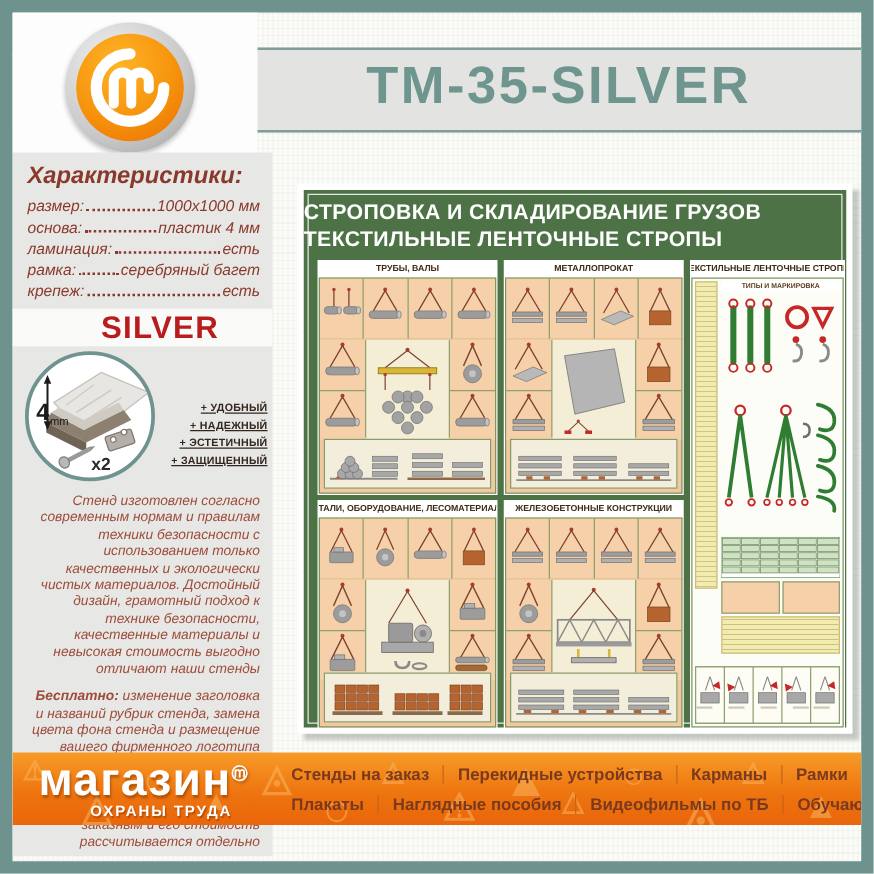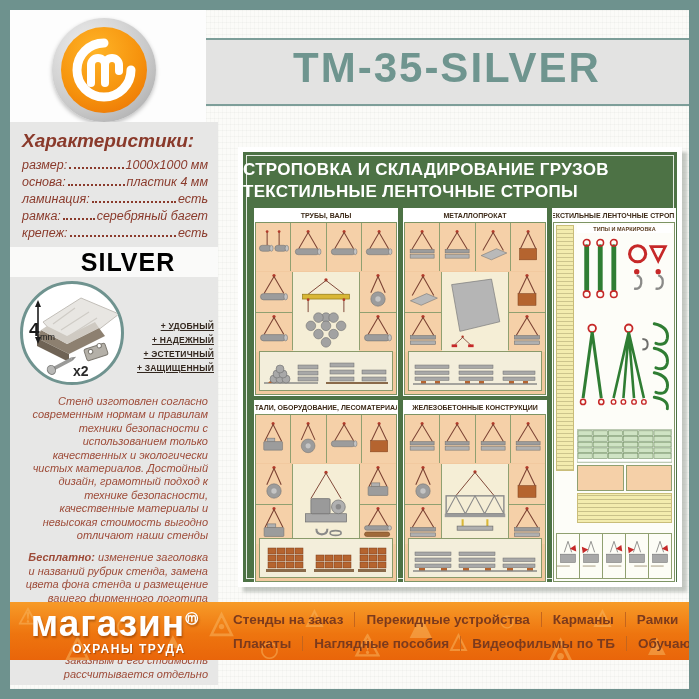--- a/index.html
+++ b/index.html
@@ -20,21 +20,21 @@
   .logoinner{position:absolute;left:9px;top:9px;width:86px;height:86px;border-radius:50%;
         background:radial-gradient(circle at 40% 28%,#ffb427,#f6930d 55%,#e96d04);}
   .logoinner svg{position:absolute;inset:0;}
   
   .leftcol{position:absolute;left:0;top:112px;width:208px;bottom:4px;background:#e7e7e6;}
   .chars{padding:8px 10px 4px 12px;color:#8a3a2b;}
   .chars h2{margin:0 0 6px 0;font-size:19px;font-style:italic;color:#8a3a2b;}
   .spec{display:flex;align-items:baseline;font-size:12.5px;font-style:italic;margin:3px 0;white-space:nowrap;}
   .spec .lead{flex:1;border-bottom:2px dotted #8a3a2b;margin:0 2px 3px 2px;min-width:8px;}
   .silverband{height:30px;background:#fafaf9;display:flex;align-items:center;justify-content:center;
-        font-size:25px;font-weight:bold;letter-spacing:1px;color:#000000;padding-left:28px;}
+        font-size:25px;font-weight:bold;letter-spacing:1px;color:#b91c1c;padding-left:28px;}
   .featbox{position:relative;height:112px;}
   .circlefig{position:absolute;left:10px;top:4px;width:104px;height:104px;border-radius:50%;
         background:#fff;border:3px solid #6f938f;box-sizing:border-box;overflow:hidden;}
   .bullets{position:absolute;right:4px;top:40px;text-align:right;}
   .bullets div{font-size:8.5px;font-weight:bold;color:#33271e;margin:4px 0;letter-spacing:.2px;text-decoration:underline;}
   .paras{padding:6px 10px 0 12px;color:#9e4c39;font-style:italic;font-size:11px;line-height:1.22;}
   .paras p{margin:0 0 9px 0;text-align:right;}
   .paras b{font-style:italic;}
   
   .brandbar{position:absolute;left:0;top:592px;width:679px;height:58px;overflow:hidden;

